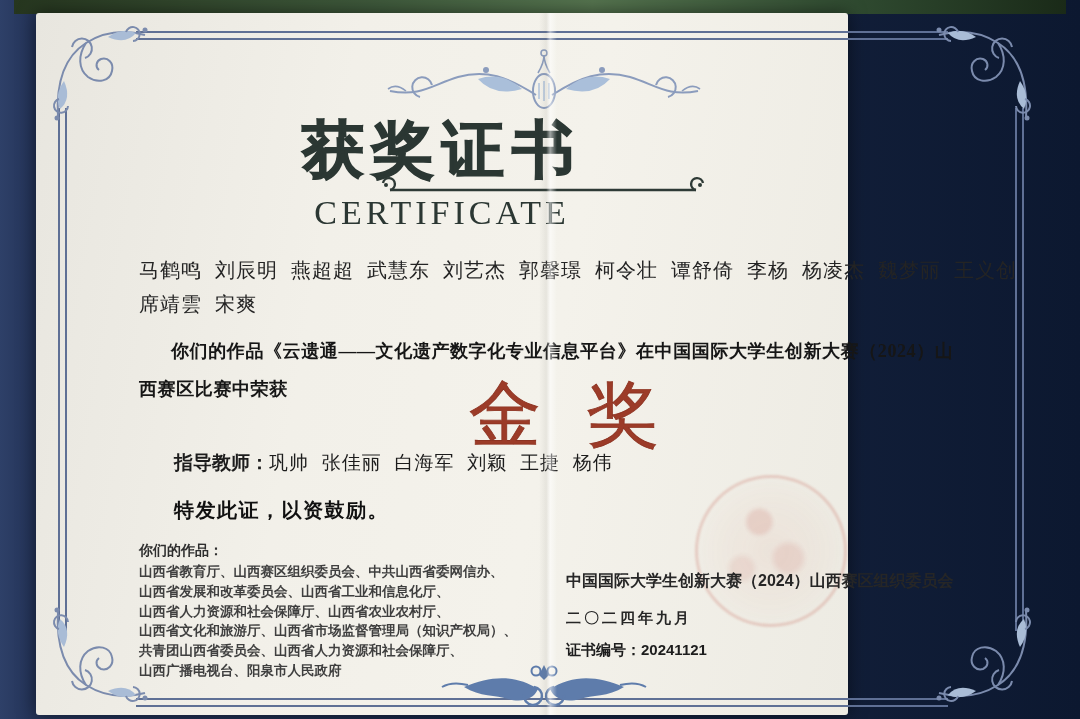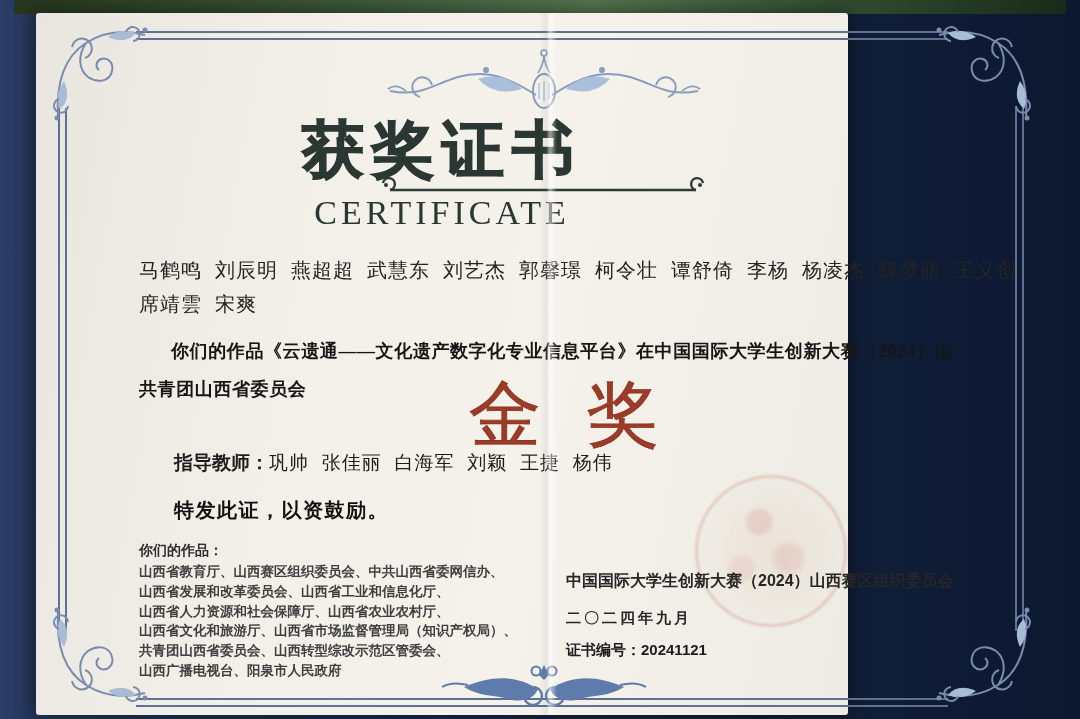--- a/index.html
+++ b/index.html
@@ -143,36 +143,36 @@
     </g>
   </svg>
 
   <div class="abs title">获奖证书</div>
   <div class="abs subtitle">CERTIFICATE</div>
 
   <div class="abs recipients r1">马鹤鸣 刘辰明 燕超超 武慧东 刘艺杰 郭馨璟 柯令壮 谭舒倚 李杨 杨凌杰 魏梦丽 王义创</div>
   <div class="abs recipients r2">席靖雲 宋爽</div>
 
   <div class="abs bodyline b1">你们的作品《云遗通——文化遗产数字化专业信息平台》在中国国际大学生创新大赛（2024）山</div>
-  <div class="abs bodyline b2">共青团山西省委员会</div>
+  <div class="abs bodyline b2">西赛区比赛中荣获</div>
   <div class="abs award">金奖</div>
 
   <div class="abs advisors">
     <span class="lbl">指导教师：</span><span class="nm">巩帅 张佳丽 白海军 刘颖 王捷 杨伟</span>
   </div>
 
   <div class="abs closing">特发此证，以资鼓励。</div>
 
   <div class="abs org-label">你们的作品：</div>
   <div class="abs org-lines">
     <div>山西省教育厅、山西赛区组织委员会、中共山西省委网信办、</div>
     <div>山西省发展和改革委员会、山西省工业和信息化厅、</div>
     <div>山西省人力资源和社会保障厅、山西省农业农村厅、</div>
     <div>山西省文化和旅游厅、山西省市场监督管理局（知识产权局）、</div>
-    <div>共青团山西省委员会、山西转型综改示范区管委会、</div>
+    <div>共青团山西省委员会、山西省人力资源和社会保障厅、</div>
     <div>山西广播电视台、阳泉市人民政府</div>
   </div>
 
   <div class="seal"></div>
 
   <div class="abs foot issuer">中国国际大学生创新大赛（2024）山西赛区组织委员会</div>
   <div class="abs foot issue-date">二〇二四年九月</div>
   <div class="abs foot serial">证书编号：20241121</div>
 
   <div class="crease"></div>

